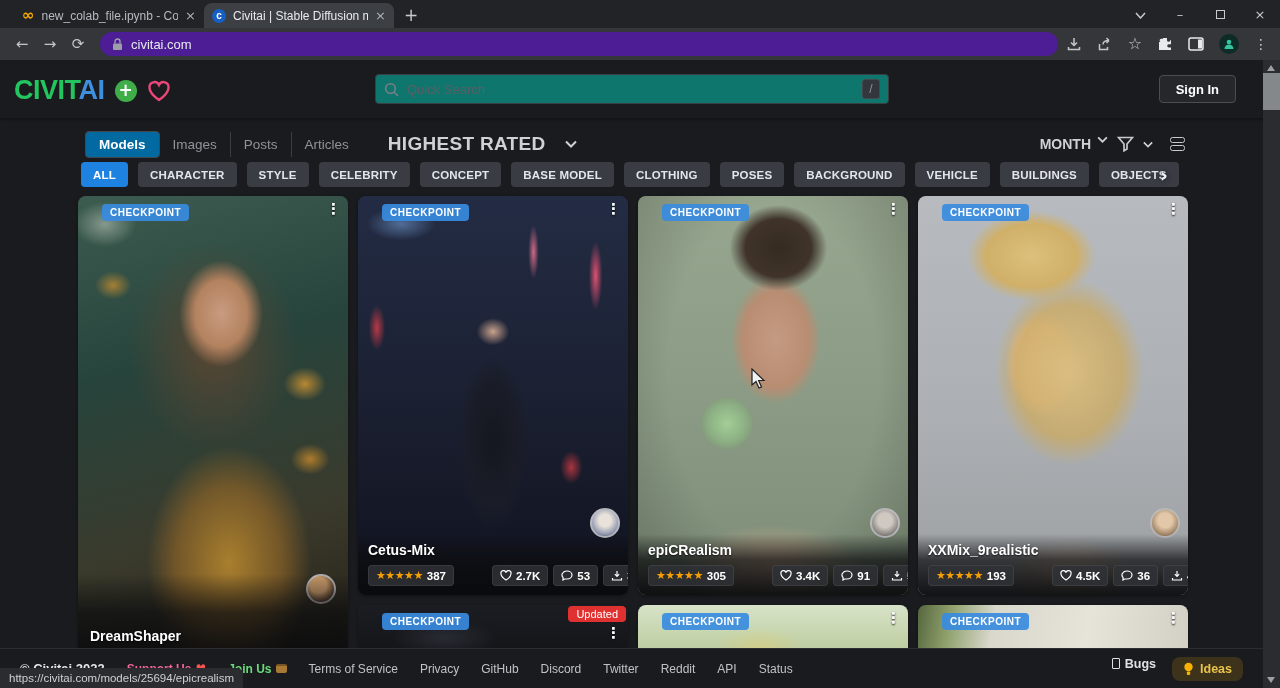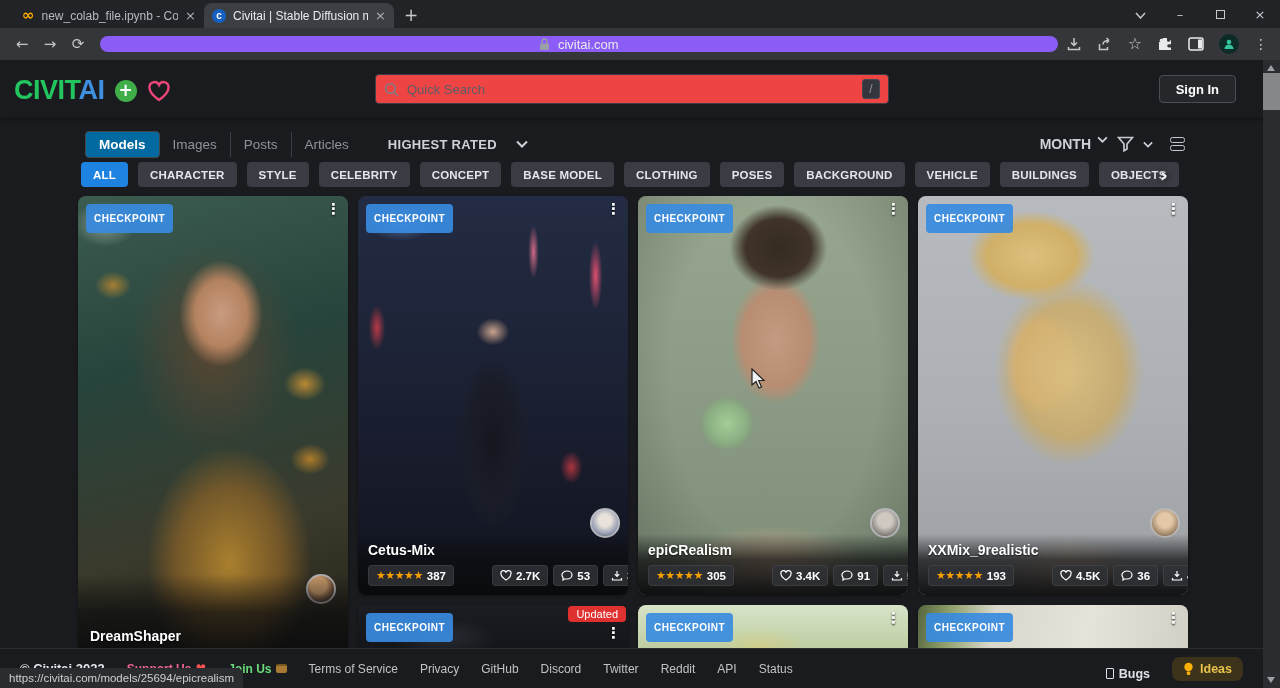--- a/index.html
+++ b/index.html
@@ -16,46 +16,46 @@
   .tab-close { font-size:13px; color:#aeb2b8; cursor:default; }
   .favicon-colab { color:#f9ab00; font-weight:bold; font-size:15px; line-height:1; }
   .favicon-civitai { width:14px; height:14px; border-radius:50%; background:#1660c4; color:#fff; font-size:10px; font-weight:bold; display:flex; align-items:center; justify-content:center; flex:none; }
   .newtab { font-size:17px; color:#c7cacd; margin:0 0 3px 10px; }
   .winctl { margin-left:auto; display:flex; align-items:center; height:28px; }
   .winctl > span { width:40px; text-align:center; color:#c7cacd; font-size:13px; }
   .box-icon { display:inline-block; width:9px; height:9px; border:1.5px solid #c7cacd; }
 
   .toolbar { height:32px; background:#35363a; display:flex; align-items:center; padding:0 8px; }
   .nav-btn { width:28px; text-align:center; font-size:15px; color:#c4c7c5; }
-  .urlbar { flex:1; display:flex; align-items:center; gap:8px; height:16px; margin:0 8px; padding:0 12px; background:#8b5cf6; border-radius:12px; font-size:13px; color:#e8eaed;justify-content:center; }
+  .urlbar { flex:1; display:flex; align-items:center; gap:8px; height:24px; margin:0 8px; padding:0 12px; background:#4c1d95; border-radius:12px; font-size:13px; color:#e8eaed; }
   .tool-icons { display:flex; align-items:center; gap:15px; margin-right:4px; }
   .tool-icons svg { display:block; }
   .avatar-btn { width:20px; height:20px; border-radius:50%; background:#0d2b27; display:flex; align-items:center; justify-content:center; }
   .kebab { color:#c4c7c5; font-size:14px; letter-spacing:0; }
 
   
   .page { position:relative; width:1280px; height:628px; background:#1a1b1e; overflow:hidden; }
 
   .site-header { position:absolute; top:0; left:0; right:0; height:58px; box-shadow:0 1px 3px rgba(0,0,0,.45); }
   .logo { position:absolute; left:14px; top:15px; display:flex; align-items:center; gap:10px; }
   .logo-text { font-size:27px; font-weight:bold; letter-spacing:-0.5px; }
   .logo-civit { color:#22c55e; } .logo-ai { color:#3f8fdf; }
   .plus-btn { width:22px; height:22px; border-radius:50%; background:#3fae49; color:#fff; font-size:17px; font-weight:bold; display:flex; align-items:center; justify-content:center; line-height:1; }
-  .search { position:absolute; left:375px; top:14px; width:514px; height:30px; background:#ef4444; border:1px solid #3b3e44; border-radius:4px; display:flex; align-items:center; padding:0 8px; gap:8px; }
+  .search { position:absolute; left:375px; top:14px; width:514px; height:30px; background:#0f766e; border:1px solid #3b3e44; border-radius:4px; display:flex; align-items:center; padding:0 8px; gap:8px; }
   .search input { flex:1; background:transparent; border:none; outline:none; color:#e8eaed; font-size:13px; font-family:"Liberation Sans",sans-serif; }
   .search input::placeholder { color:#5a5e66; }
   .kbd { min-width:18px; height:20px; padding:0 5px; background:#33363c; border:1px solid #45484e; border-radius:3px; color:#909296; font-size:12px; display:flex; align-items:center; justify-content:center; }
   .signin { position:absolute; right:44px; top:15px; height:28px; padding:0 16px; background:#25272b; border:1px solid #4a4d53; border-radius:4px; color:#fff; font-size:13px; font-weight:bold; display:flex; align-items:center; }
 
   .nav-row { position:absolute; top:70px; left:85px; right:95px; height:28px; display:flex; align-items:center; }
   .seg-tabs { display:flex; align-items:center; }
   .seg-tab { padding:5px 13px; font-size:13.5px; color:#8f939a; }
   .seg-tab.sep { border-left:1px solid #3a3d42; }
   .seg-tab.active { background:#0369a1; border:1px solid #43464c; border-radius:4px; color:#fff; font-weight:bold; }
-  .sort { margin-left:26px; display:flex; align-items:center; gap:19px; font-size:13px; font-weight:bold; color:#ced2d6; letter-spacing:.3px; }
+  .sort { margin-left:26px; display:flex; align-items:center; gap:19px; font-size:19px; font-weight:bold; color:#ced2d6; letter-spacing:.3px; }
   .nav-right { margin-left:auto; display:flex; align-items:center; gap:9px; }
   .period { display:flex; gap:6px; font-size:14px; font-weight:bold; color:#ced2d6; }
   .layout-icon { display:flex; flex-direction:column; gap:2px; margin-left:8px; }
   .layout-icon i { display:block; width:15px; height:6px; border:1.5px solid #c6c9cd; border-radius:2.5px; }
 
   .pills-row { position:absolute; top:102px; left:81px; width:1104px; height:26px; display:flex; gap:10px; overflow:hidden; }
   .pill { flex:none; height:25px; padding:0 12px; border-radius:4px; background:#393c43; color:#e3e6ea; font-size:11.5px; font-weight:bold; letter-spacing:.2px; display:flex; align-items:center; white-space:nowrap; }
   .pill.active { background:#1e82e0; color:#fff; }
   .cat-scroll { position:absolute; left:1160px; top:104px; color:#f1f3f5; font-size:19px; font-weight:bold; text-shadow:0 0 6px #000; }
 
@@ -99,21 +99,21 @@
     linear-gradient(180deg, #b7bbbf 0%, #acb0b4 55%, #9b9fa2 100%); }
   .pimg-dark { background:
     radial-gradient(ellipse 70px 26px at 32% 55%, rgba(120,130,150,.18), transparent 75%),
     linear-gradient(180deg, #1b1d22 0%, #121317 100%); }
   .pimg-blonde { background:
     radial-gradient(ellipse 60px 26px at 45% 70%, rgba(222,206,120,.55), transparent 75%),
     linear-gradient(180deg, #d8e3c8 0%, #c2d1a8 60%, #b3c398 100%); }
   .pimg-building { background:
     linear-gradient(100deg, #55663f 0%, #8fa06b 12%, #d9d8cc 28%, #e6e3d8 62%, #d2cfc4 100%); }
 
-  .type-badge { position:absolute; top:8px; left:8px; background:rgba(56,139,224,.92); color:#fff; font-size:10px; font-weight:bold; letter-spacing:.5px; padding:9px 8px; border-radius:4px; }
+  .type-badge { position:absolute; top:8px; left:24px; background:rgba(56,139,224,.92); color:#fff; font-size:10px; font-weight:bold; letter-spacing:.5px; padding:3px 8px; border-radius:4px; }
   .card-kebab { position:absolute; top:5px; right:7px; color:#fff; font-size:15px; font-weight:bold; text-shadow:0 1px 2px rgba(0,0,0,.9); line-height:1.1; }
   .updated-badge { position:absolute; top:1px; right:2px; background:#e03131; color:#fff; font-size:11px; padding:2px 8px; border-radius:4px; }
   .card-avatar { position:absolute; width:30px; height:30px; border-radius:50%; border:2px solid rgba(190,192,196,.85); }
   .av-std { right:8px; bottom:57px; } .av-tall { right:12px; bottom:62px; }
   .av-1 { background:radial-gradient(circle at 40% 35%, #c89a6a 0 35%, #5a4030 70%, #2c2018 100%); }
   .av-2 { background:radial-gradient(circle at 50% 40%, #e8e2da 0 30%, #9aa0b5 65%, #3a3f55 100%); }
   .av-3 { background:radial-gradient(circle at 50% 40%, #cfc9c2 0 35%, #8a8580 70%, #4a4540 100%); }
   .av-4 { background:radial-gradient(circle at 50% 40%, #e2c8a8 0 35%, #a08568 70%, #5a4a3a 100%); }
 
   .overlay { position:absolute; left:0; right:0; bottom:0; padding:8px 10px 9px; background:linear-gradient(transparent, rgba(12,13,15,.72) 42%, rgba(9,10,12,.94)); }
@@ -128,21 +128,21 @@
   .stat-pill svg { display:block; }
 
   
   .footer { position:absolute; left:0; top:588px; width:1263px; height:40px; background:#1a1b1e; border-top:1px solid #2b2d31; display:flex; align-items:center; padding:0 20px; gap:22px; }
   .copyright { font-size:13px; font-weight:bold; color:#e3e6ea; white-space:nowrap; }
   .flink { font-size:12px; color:#c1c2c5; white-space:nowrap; }
   .flink.support { color:#f06595; font-weight:bold; display:flex; align-items:center; gap:4px; }
   .heart-red { color:#fa5252; font-size:12px; }
   .flink.join { color:#69db7c; font-weight:bold; display:flex; align-items:center; gap:4px; }
   .briefcase { display:inline-block; width:11px; height:9px; background:#a87932; border-radius:2px; border-top:2px solid #7a5622; }
-  .footer-right { margin-left:auto; display:flex; align-items:flex-end; gap:22px; }
+  .footer-right { margin-left:auto; display:flex; align-items:flex-start; gap:16px; }
   .bugs { display:flex; align-items:center; gap:5px; font-size:12.5px; font-weight:bold; color:#dee2e6; }
   .tofu { display:inline-block; width:8px; height:11px; border:1px solid #dee2e6; border-radius:1px; }
   .ideas { display:flex; align-items:center; gap:6px; background:rgba(250,176,5,.16); border-radius:8px; padding:5px 11px; font-size:12.5px; font-weight:bold; color:#e9c34c; }
 
   .status-bubble { position:absolute; left:0; top:608px; height:20px; background:#2b2c2f; border-radius:0 6px 0 0; padding:0 9px; font-size:11.5px; line-height:20px; color:#cdd0d3; }
 
   
   .scrollbar { position:absolute; right:0; top:0; width:17px; height:628px; background:#2a2c2f; }
   .sb-up, .sb-down { position:absolute; left:4px; width:0; height:0; border-left:4.5px solid transparent; border-right:4.5px solid transparent; }
   .sb-up { top:5px; border-bottom:6px solid #9aa0a6; }

